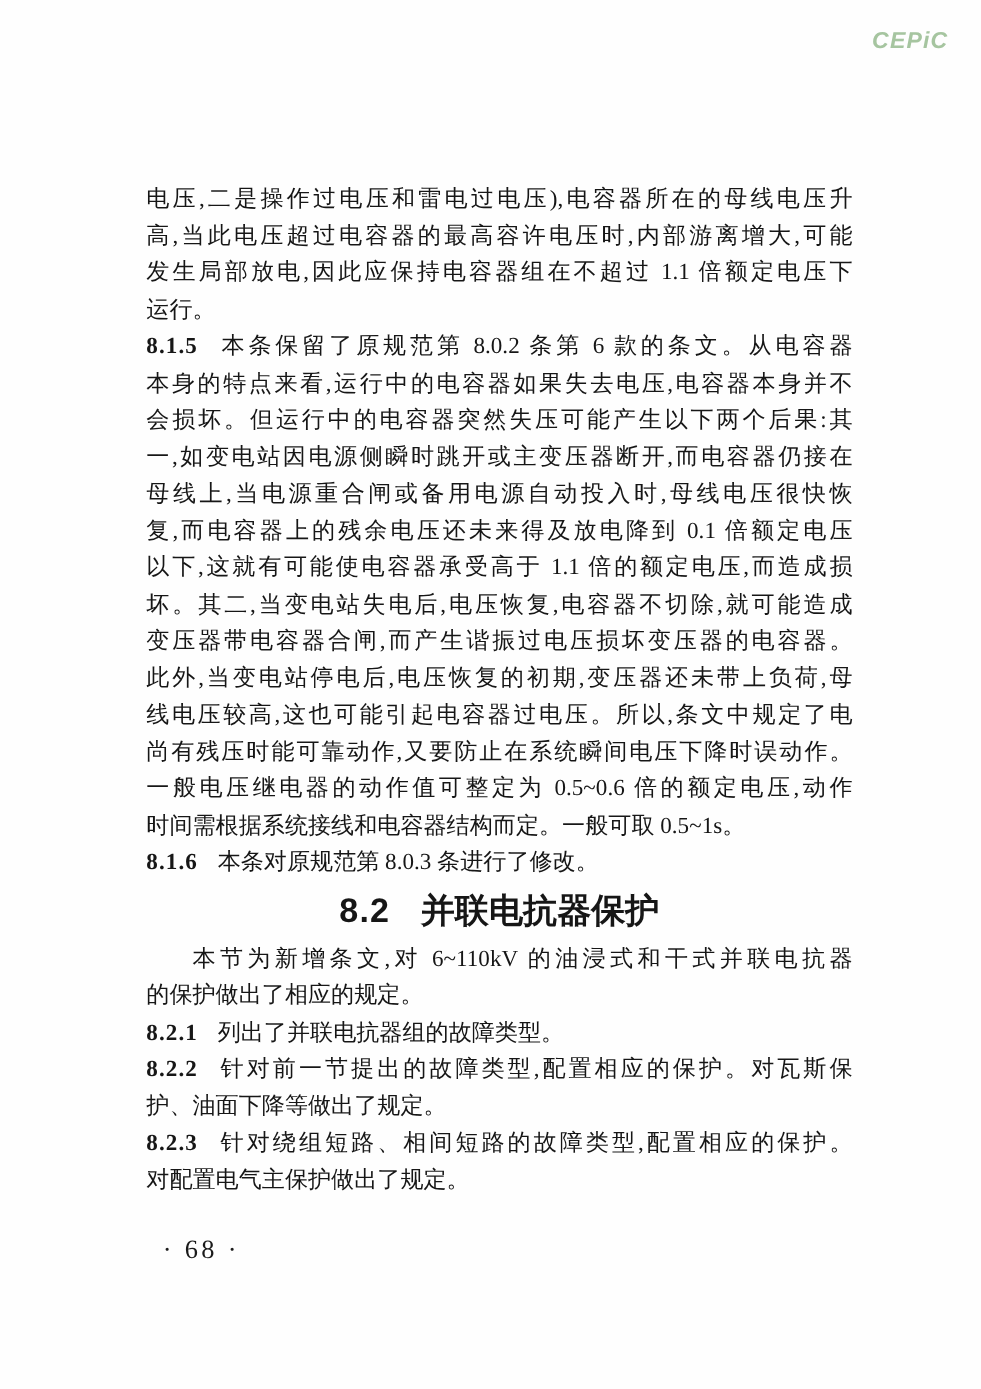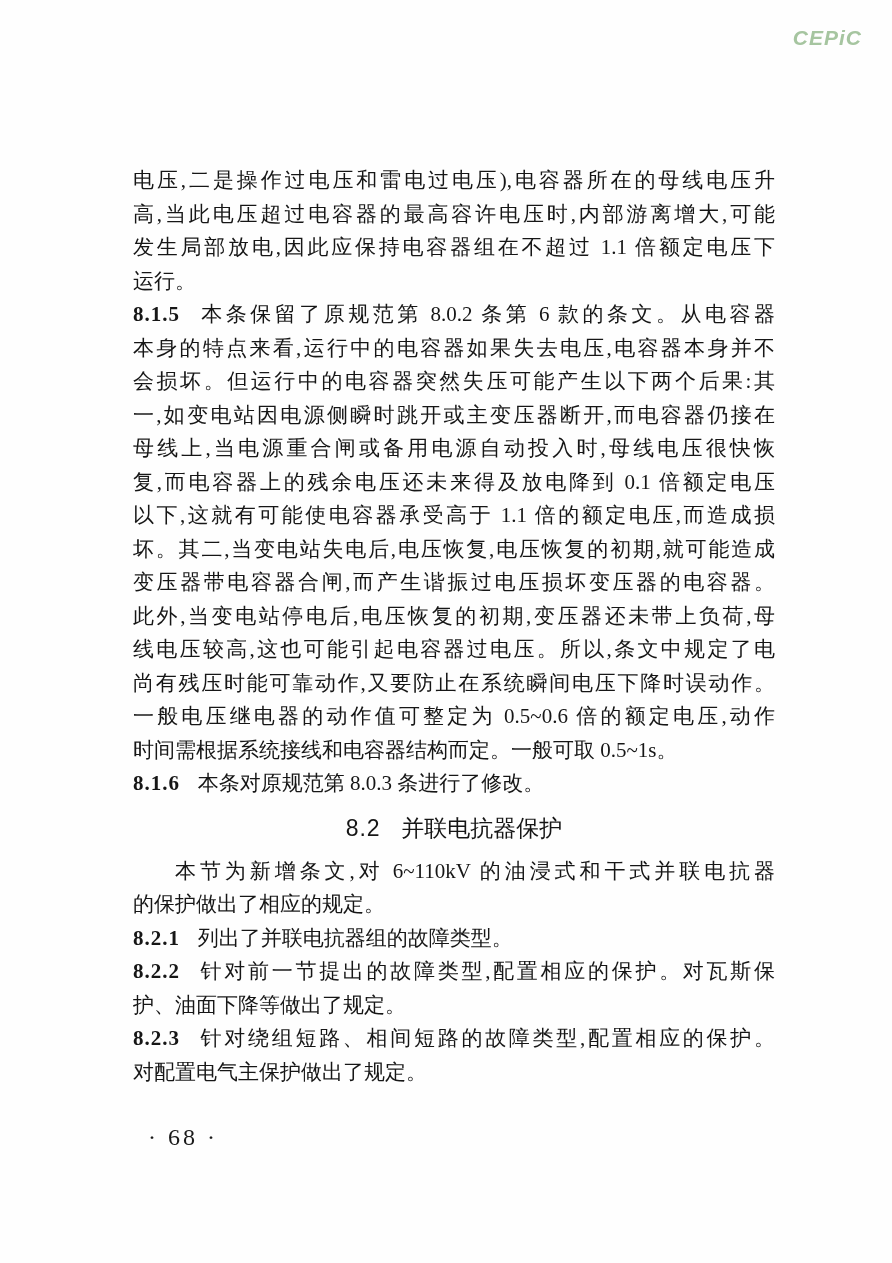--- a/index.html
+++ b/index.html
@@ -28,21 +28,21 @@
   }
   .j{
     text-align:justify;
     text-align-last:justify;
     white-space:normal;
   }
   .ind{padding-left:42px;}
   .num{font-weight:700;margin-right:0.85em;letter-spacing:1px;}
   .heading{
     margin:10px 0;height:34px;line-height:34px;
-    text-align:center;font-weight:400;font-size:23px;
+    text-align:center;font-weight:700;font-size:31px;
     font-family:"Liberation Sans","DejaVu Sans",sans-serif;
   }
   .hnum{margin-right:0.9em;letter-spacing:1px;}
   .pagenum{
     position:absolute;left:148px;top:1124px;
     font-size:24px;letter-spacing:3px;color:#1a1a1a;
   }
 </style>
 </head>
 <body>
@@ -57,21 +57,21 @@
     <div class="ln j">发生局部放电,因此应保持电容器组在不超过 1.1 倍额定电压下</div>
     <div class="ln">运行。</div>
 
     <div class="ln j"><span class="num">8.1.5</span><span>本条保留了原规范第 8.0.2 条第 6 款的条文。从电容器</span></div>
     <div class="ln j">本身的特点来看,运行中的电容器如果失去电压,电容器本身并不</div>
     <div class="ln j">会损坏。但运行中的电容器突然失压可能产生以下两个后果:其</div>
     <div class="ln j">一,如变电站因电源侧瞬时跳开或主变压器断开,而电容器仍接在</div>
     <div class="ln j">母线上,当电源重合闸或备用电源自动投入时,母线电压很快恢</div>
     <div class="ln j">复,而电容器上的残余电压还未来得及放电降到 0.1 倍额定电压</div>
     <div class="ln j">以下,这就有可能使电容器承受高于 1.1 倍的额定电压,而造成损</div>
-    <div class="ln j">坏。其二,当变电站失电后,电压恢复,电压恢复的初期,就可能造成</div>
+    <div class="ln j">坏。其二,当变电站失电后,电压恢复,电容器不切除,就可能造成</div>
     <div class="ln j">变压器带电容器合闸,而产生谐振过电压损坏变压器的电容器。</div>
     <div class="ln j">此外,当变电站停电后,电压恢复的初期,变压器还未带上负荷,母</div>
     <div class="ln j">线电压较高,这也可能引起电容器过电压。所以,条文中规定了电</div>
     <div class="ln j">尚有残压时能可靠动作,又要防止在系统瞬间电压下降时误动作。</div>
     <div class="ln j">一般电压继电器的动作值可整定为 0.5~0.6 倍的额定电压,动作</div>
     <div class="ln">时间需根据系统接线和电容器结构而定。一般可取 0.5~1s。</div>
     <div class="ln"><span class="num">8.1.6</span><span>本条对原规范第 8.0.3 条进行了修改。</span></div>
 
     <div class="heading"><span class="hnum">8.2</span><span>并联电抗器保护</span></div>
 

